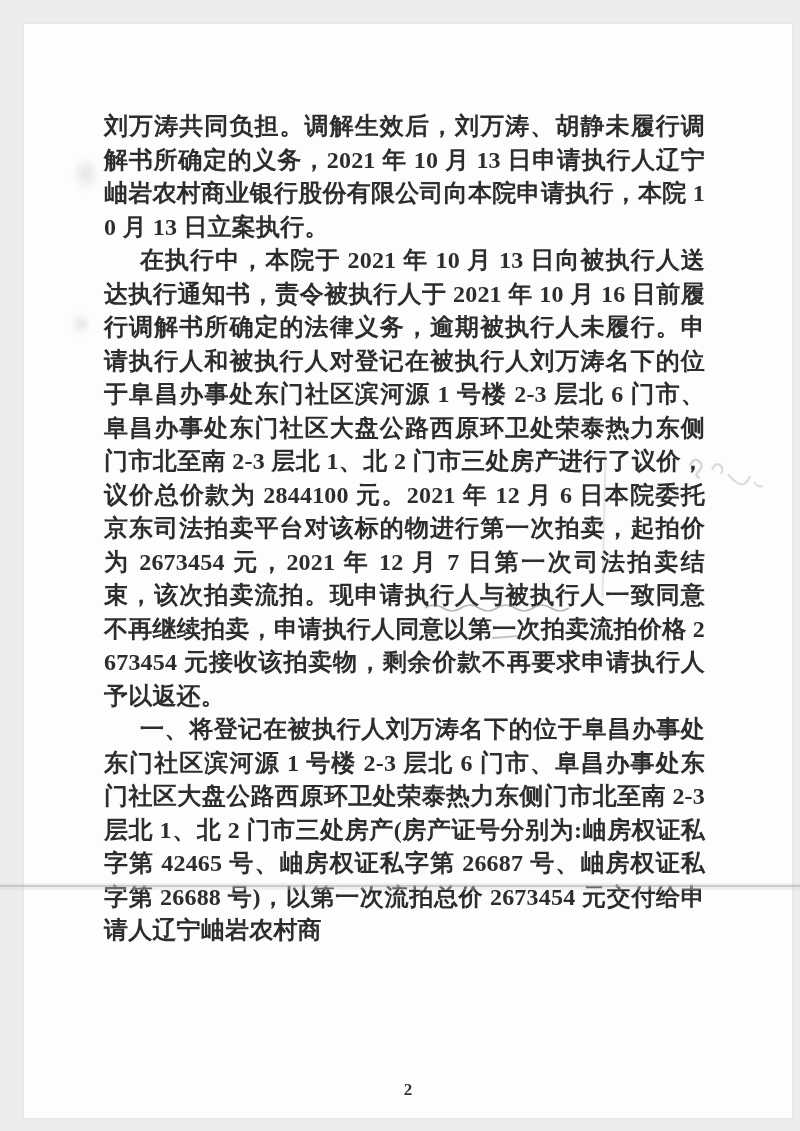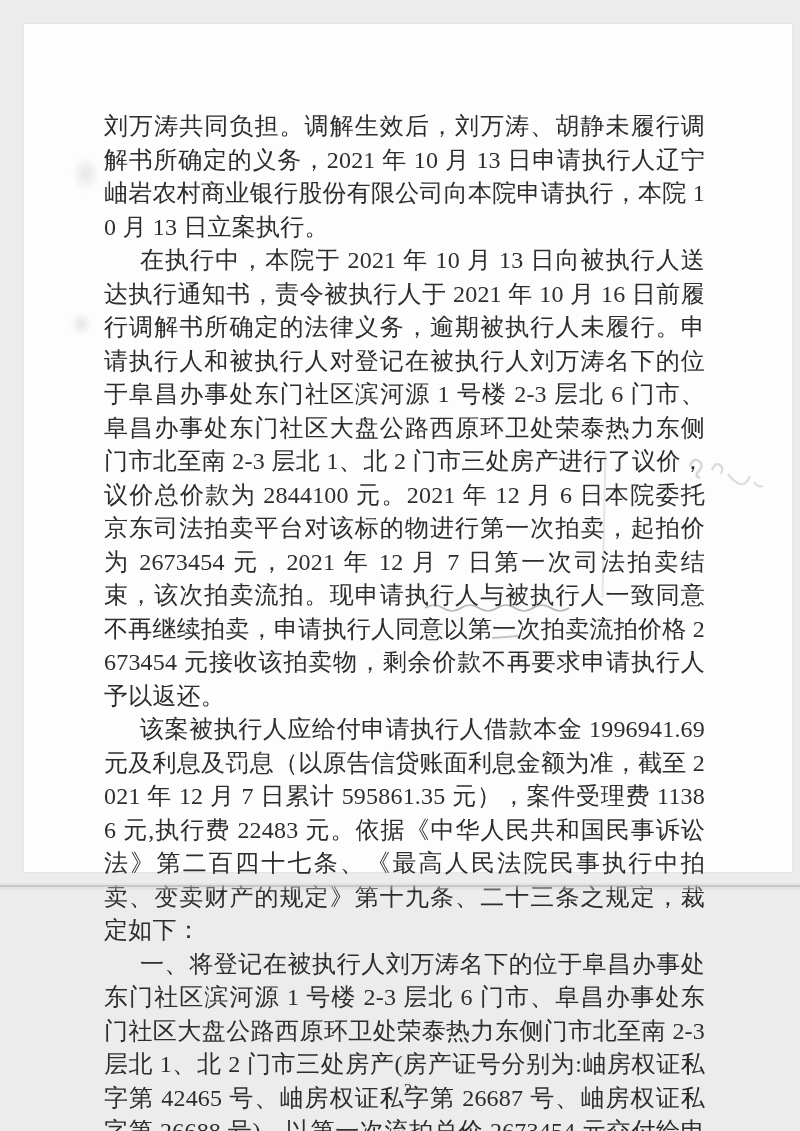--- a/index.html
+++ b/index.html
@@ -19,23 +19,24 @@
     inset: 0;
     width: 800px;
     height: 1131px;
     background: #ececec;
   }
   .page {
     position: absolute;
     left: 24px;
     top: 24px;
     width: 768px;
-    height: 848px;
+    height: 1094px;
     background: #fdfdfd;
     box-shadow: 0 0 2px rgba(0,0,0,0.08);
+    font-weight: bold;
   }
   .content {
     position: absolute;
     left: 80px;
     top: 86px;
     width: 601px;
     color: #2d2d2d;
     font-size: 24px;
     line-height: 33.5px;
   }
@@ -129,21 +130,20 @@
 <div class="scan-bg">
 
   <div class="page">
 
     <div class="smudge smudge-1"></div>
     <div class="smudge smudge-2"></div>
 
     <div class="content">
       <p class="para">刘万涛共同负担。调解生效后，刘万涛、胡静未履行调解书所确定的义务，2021 年 10 月 13 日申请执行人辽宁岫岩农村商业银行股份有限公司向本院申请执行，本院 10 月 13 日立案执行。</p>
       <p class="para indent">在执行中，本院于 2021 年 10 月 13 日向被执行人送达执行通知书，责令被执行人于 2021 年 10 月 16 日前履行调解书所确定的法律义务，逾期被执行人未履行。申请执行人和被执行人对登记在被执行人刘万涛名下的位于阜昌办事处东门社区滨河源 1 号楼 2-3 层北 6 门市、阜昌办事处东门社区大盘公路西原环卫处荣泰热力东侧门市北至南 2-3 层北 1、北 2 门市三处房产进行了议价，议价总价款为 2844100 元。2021 年 12 月 6 日本院委托京东司法拍卖平台对该标的物进行第一次拍卖，起拍价为 2673454 元，2021 年 12 月 7 日第一次司法拍卖结束，该次拍卖流拍。现申请执行人与被执行人一致同意不再继续拍卖，申请执行人同意以第一次拍卖流拍价格 2673454 元接收该拍卖物，剩余价款不再要求申请执行人予以返还。</p>
-      <p class="para indent">该案被执行人应给付申请执行人借款本金 1996941.69 元及利息及罚息（以原告信贷账面利息金额为准，截至 2021 年 12 月 7 日累计 595861.35 元），案件受理费 11386 元,执行费 22483 元。依据《中华人民共和国民事诉讼法》第二百四十七条、《最高人民法院民事执行中拍卖、变卖财产的规定》第十九条、二十三条之规定，裁定如下：</p>
       <p class="para indent">一、将登记在被执行人刘万涛名下的位于阜昌办事处东门社区滨河源 1 号楼 2-3 层北 6 门市、阜昌办事处东门社区大盘公路西原环卫处荣泰热力东侧门市北至南 2-3 层北 1、北 2 门市三处房产(房产证号分别为:岫房权证私字第 42465 号、岫房权证私字第 26687 号、岫房权证私字第 26688 号)，以第一次流拍总价 2673454 元交付给申请人辽宁岫岩农村商</p>
     </div>
 
     <div class="crease"></div>
 
     <svg class="pen-scribble" width="100" height="60" viewBox="0 0 100 60">
       <path d="M6,18 q4,-10 10,-4 q4,4 -2,10 q-4,4 2,6" stroke="#c3c3c8" stroke-width="2.5" fill="none"></path>
       <path d="M28,22 q3,-8 8,-5 q4,3 1,9" stroke="#c8c8cd" stroke-width="2.2" fill="none"></path>
       <path d="M44,26 q6,8 12,10 q6,2 10,-8" stroke="#cbcbd0" stroke-width="2.2" fill="none"></path>
       <path d="M70,34 q4,6 9,4" stroke="#cfcfd4" stroke-width="2" fill="none"></path>

